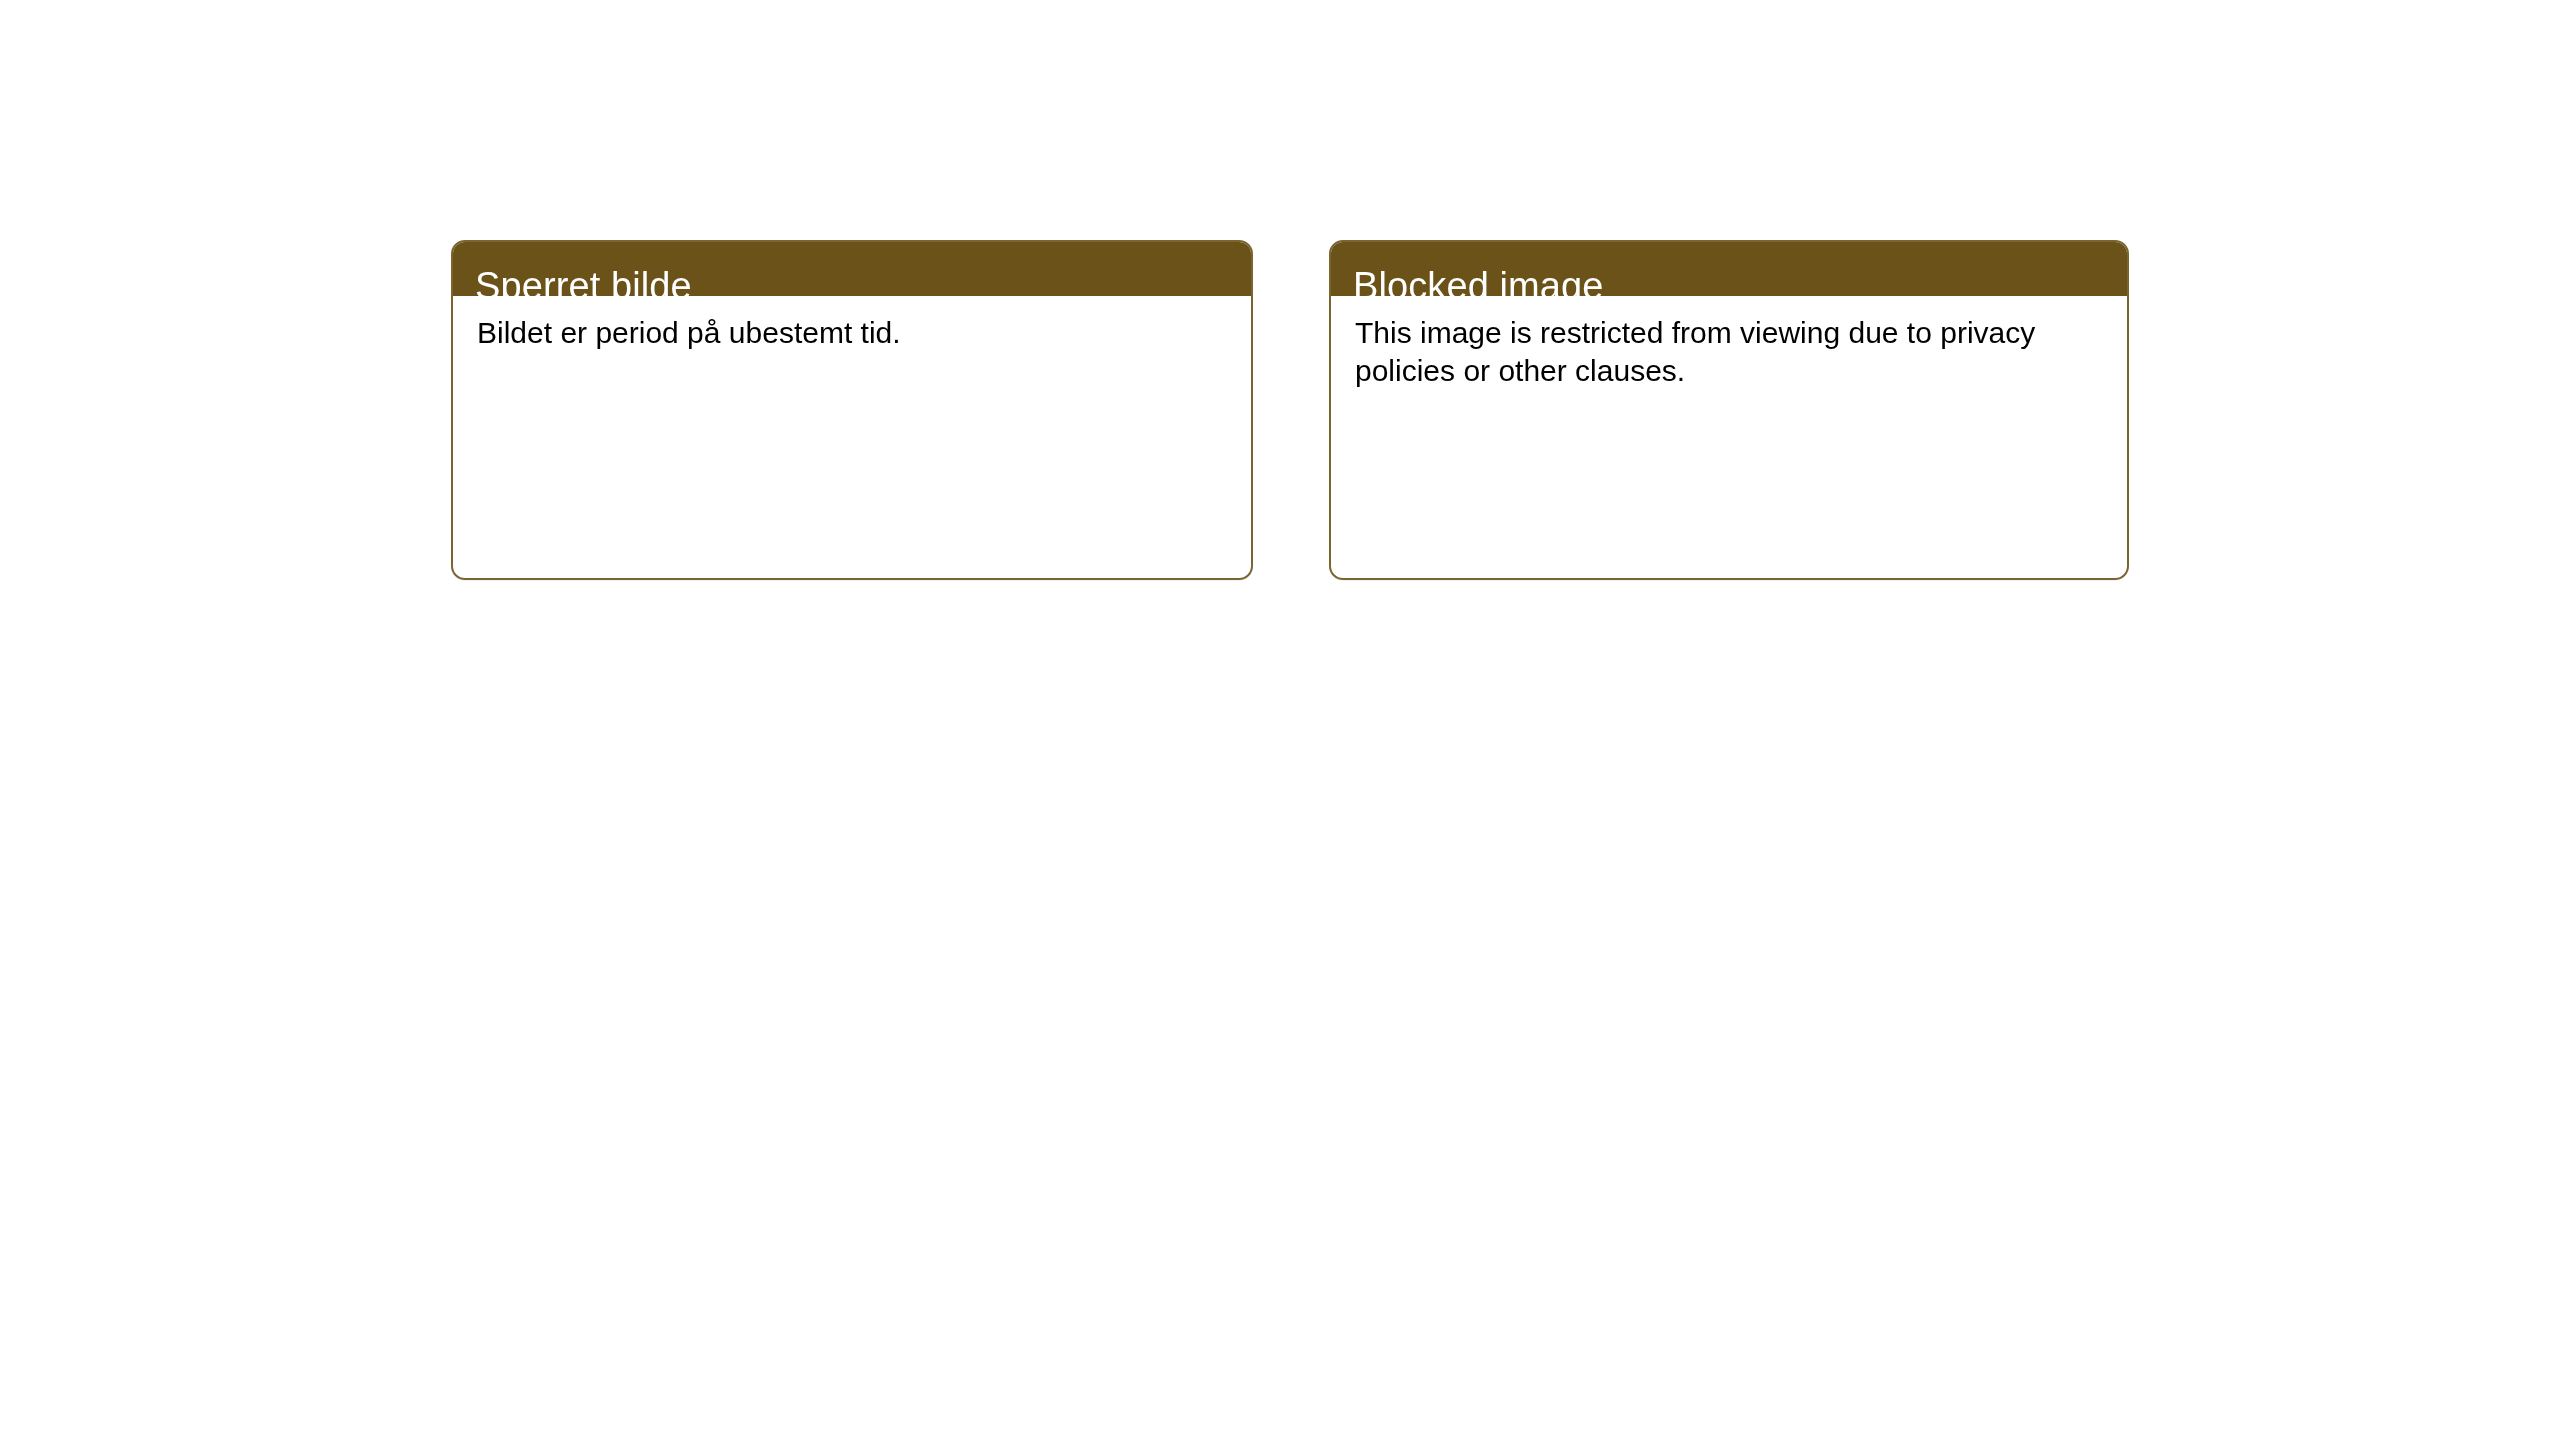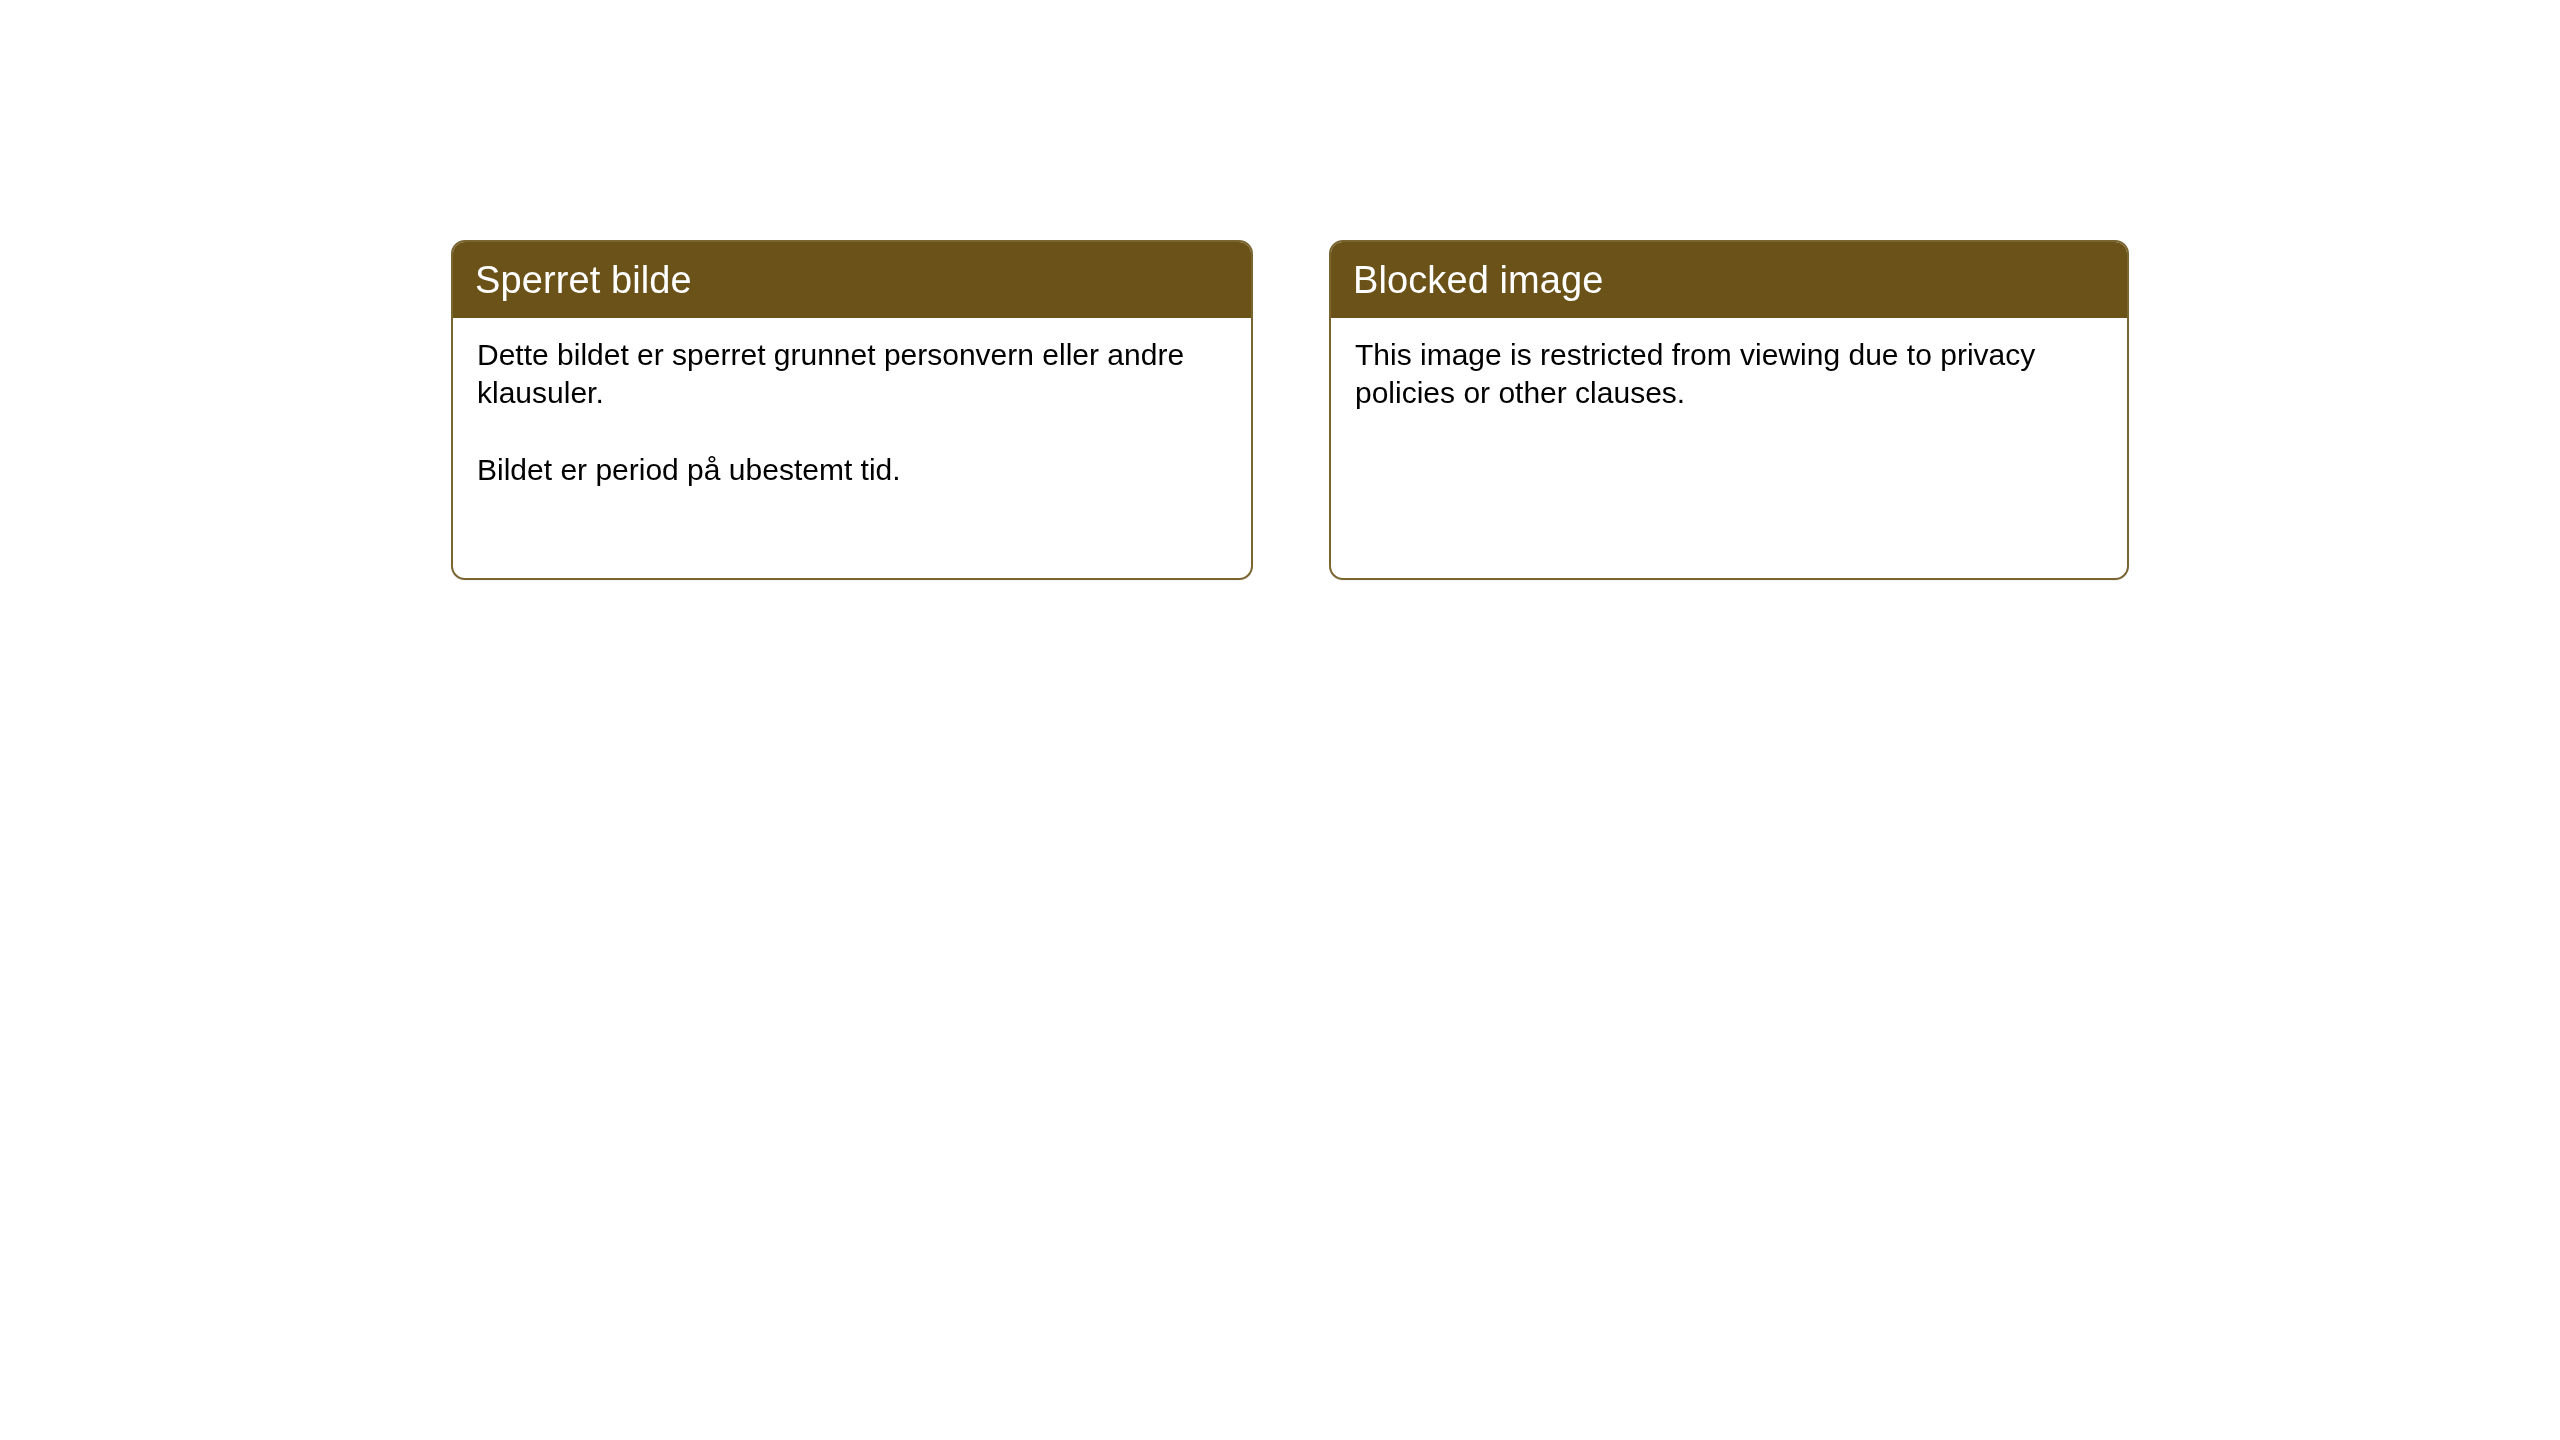--- a/index.html
+++ b/index.html
@@ -44,24 +44,24 @@
 
   .card-en {
     left: 1314px;
     top: 240px;
     width: 800px;
     height: 340px;
     margin-left: 15px;
   }
 
   .card-header {
-    height: 76px;
+    height: 54px;
     background: #6b5219;
     display: flex;
-    align-items: center;
+    align-items: flex-start;
     padding: 0 0 0 22px;
     box-sizing: border-box;
   }
 
   .card-header-title {
     color: #ffffff;
     font-size: 38px;
     font-weight: 400;
     line-height: 1;
     letter-spacing: 0.1px;
@@ -89,21 +89,20 @@
 </head>
 <body>
 
 <div id="stage">
 
   <section class="notice-card card-nb">
     <header class="card-header">
       <h1 class="card-header-title">Sperret bilde</h1>
     </header>
     <div class="card-body">
-      <p class="card-paragraph">Dette bildet er sperret grunnet personvern eller andre klausuler.</p>
       <p class="card-paragraph">Bildet er period på ubestemt tid.</p>
     </div>
   </section>
 
   <section class="notice-card card-en">
     <header class="card-header">
       <h1 class="card-header-title">Blocked image</h1>
     </header>
     <div class="card-body">
       <p class="card-paragraph">This image is restricted from viewing due to privacy policies or other clauses.</p>

